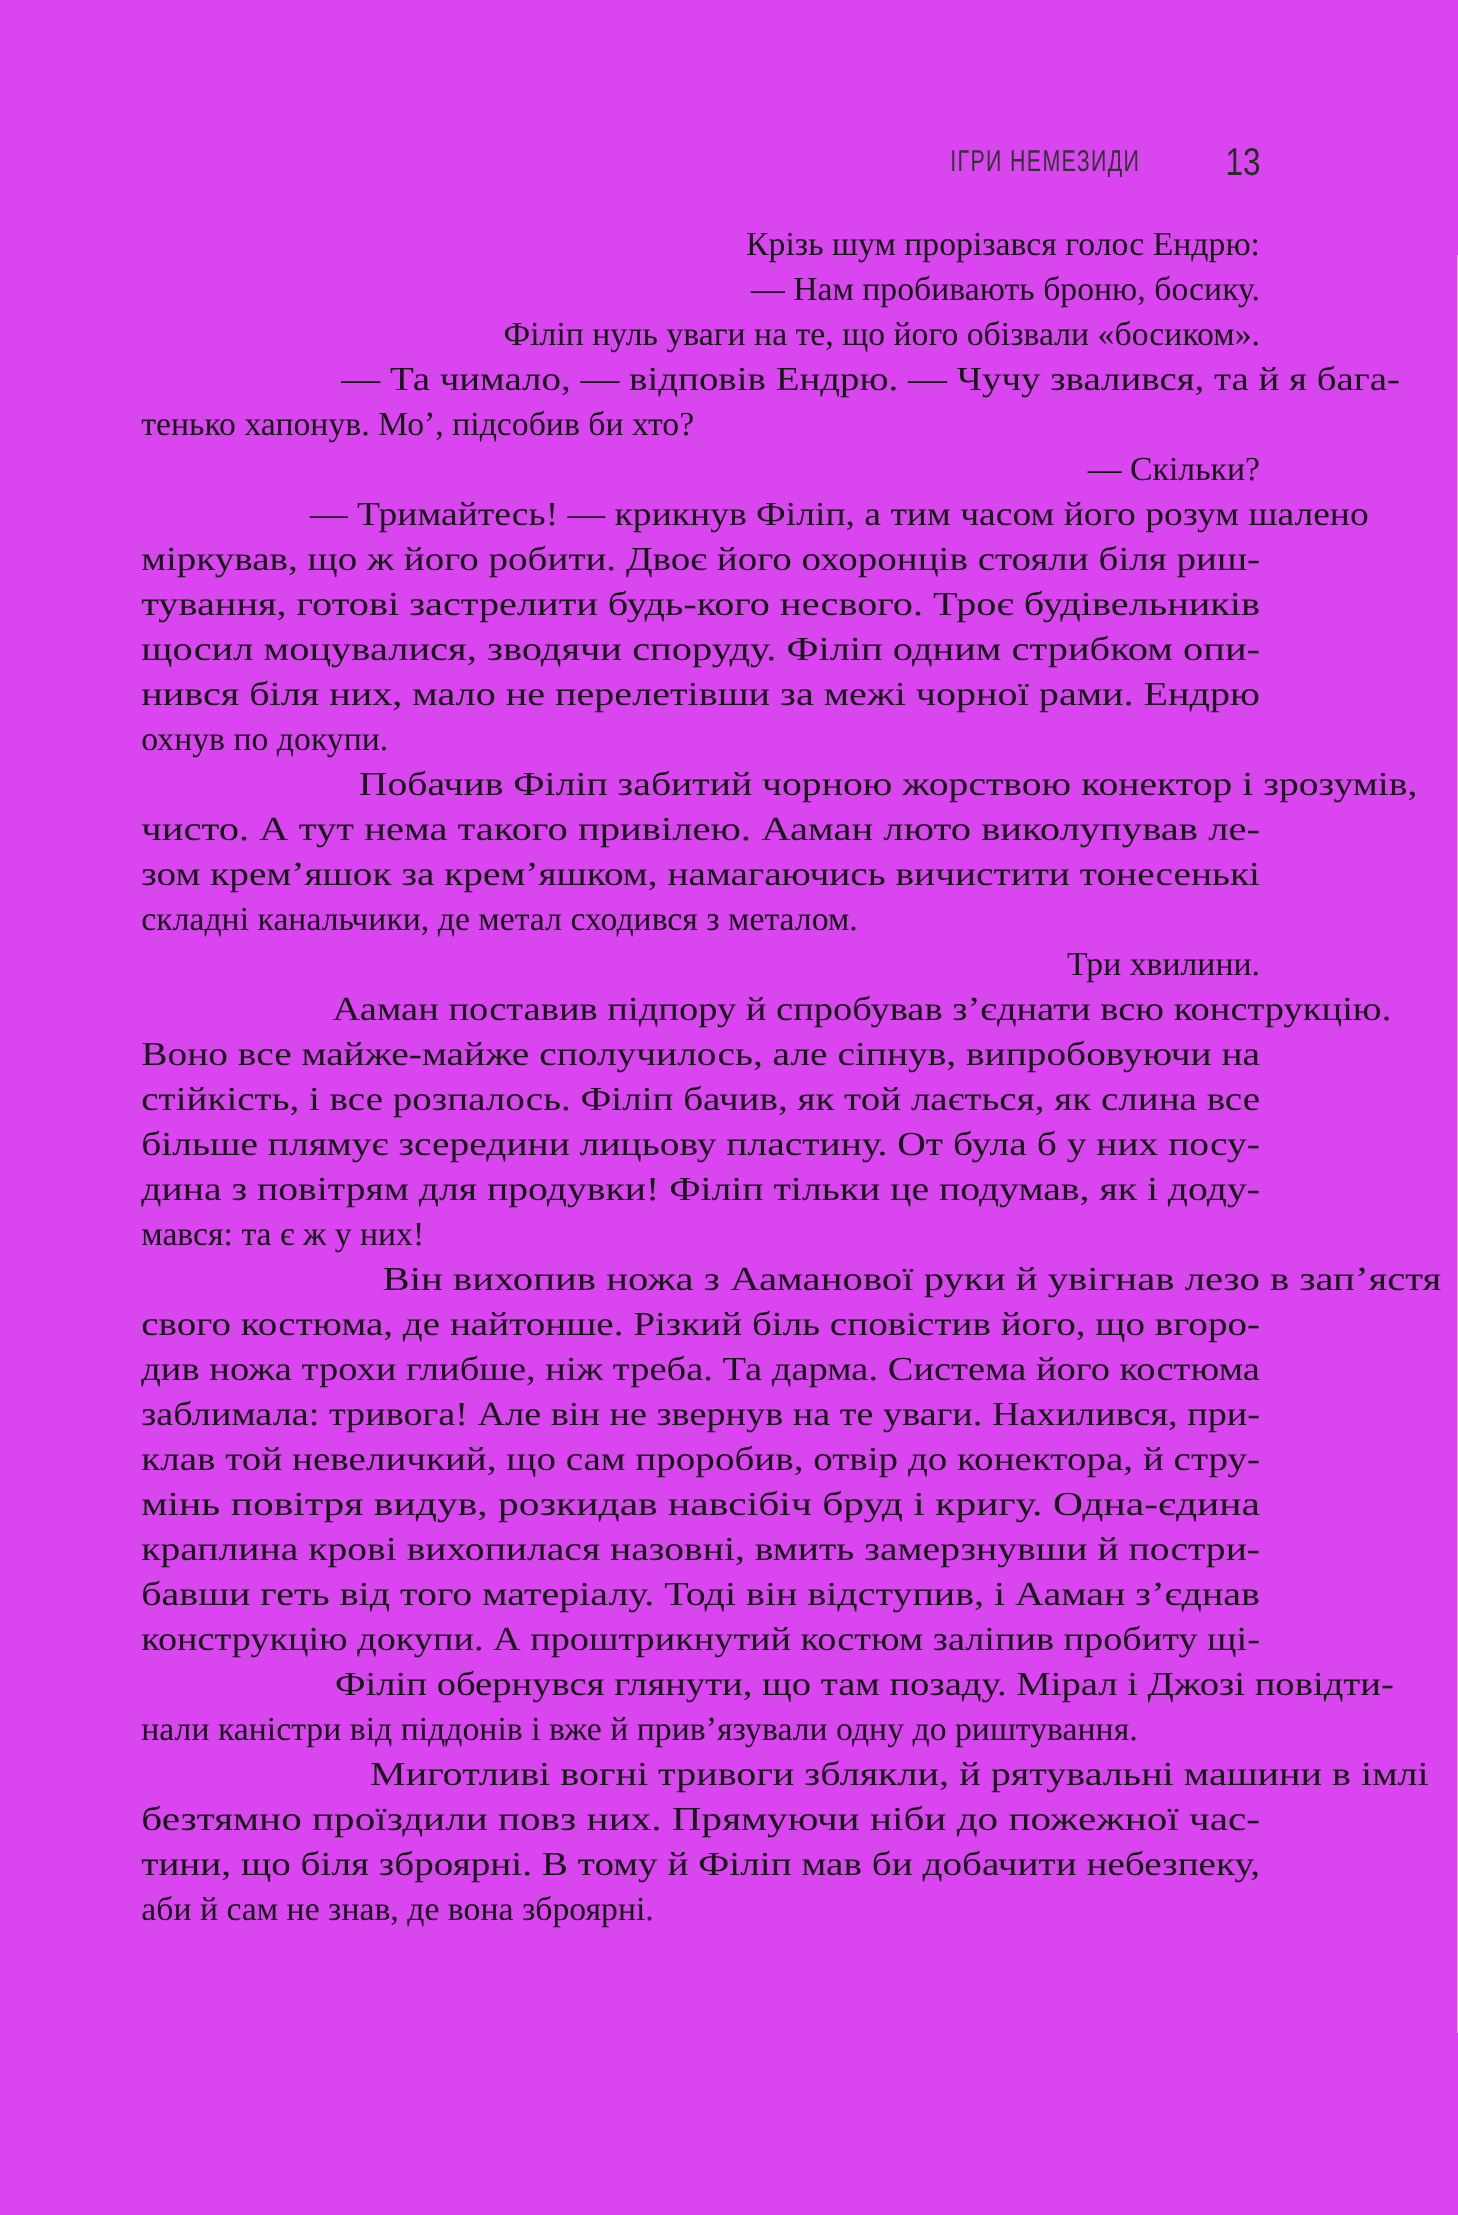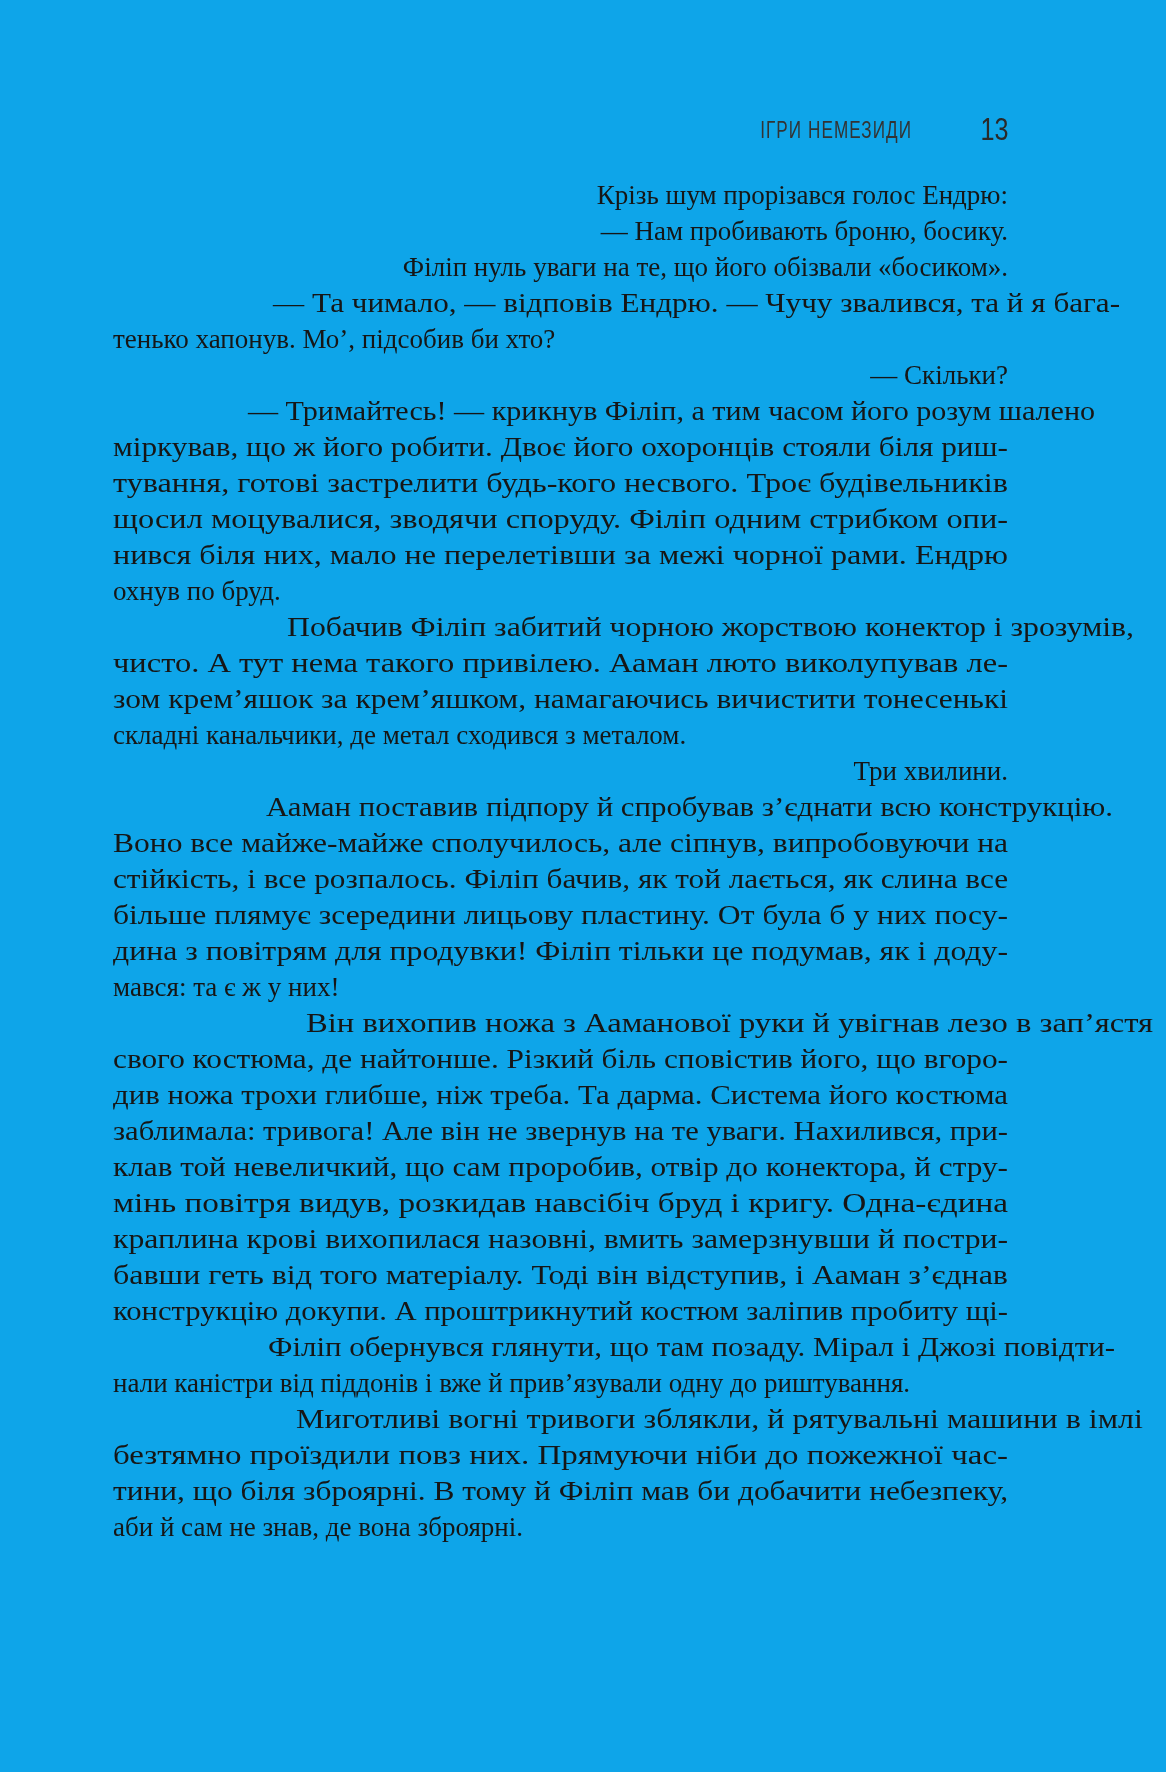--- a/index.html
+++ b/index.html
@@ -5,21 +5,21 @@
 <style>
   html, body {
     margin: 0;
     padding: 0;
     background: #ffffff;
   }
   .page {
     position: relative;
     width: 1166px;
     height: 1772px;
-    background: #0ea5e9;
+    background: #d946ef;
     overflow: hidden;
     font-family: "Liberation Serif", serif;
   }
   .page-header {
     position: absolute;
     top: 0;
     left: 0;
     width: 100%;
     height: 160px;
   }
@@ -96,21 +96,21 @@
       </div>
       <div class="para">
         <div class="line first"><span class="ltext" style="transform: scaleX(1);">— Скільки?</span></div>
       </div>
       <div class="para">
         <div class="line first"><span class="ltext" style="transform: scaleX(1.1139);">— Тримайтесь! — крикнув Філіп, а тим часом його розум шалено</span></div>
         <div class="line"><span class="ltext" style="transform: scaleX(1.1576);">міркував, що ж його робити. Двоє його охоронців стояли біля риш-</span></div>
         <div class="line"><span class="ltext" style="transform: scaleX(1.1934);">тування, готові застрелити будь-кого несвого. Троє будівельників</span></div>
         <div class="line"><span class="ltext" style="transform: scaleX(1.1992);">щосил моцувалися, зводячи споруду. Філіп одним стрибком опи-</span></div>
         <div class="line"><span class="ltext" style="transform: scaleX(1.1888);">нився біля них, мало не перелетівши за межі чорної рами. Ендрю</span></div>
-        <div class="line"><span class="ltext" style="transform: scaleX(1);">охнув по бруд.</span></div>
+        <div class="line"><span class="ltext" style="transform: scaleX(1);">охнув по докупи.</span></div>
       </div>
       <div class="para">
         <div class="line first"><span class="ltext" style="transform: scaleX(1.1755);">Побачив Філіп забитий чорною жорствою конектор і зрозумів,</span></div>
         <div class="line"><span class="ltext" style="transform: scaleX(1.2036);">чисто. А тут нема такого привілею. Ааман люто виколупував ле-</span></div>
         <div class="line"><span class="ltext" style="transform: scaleX(1.1654);">зом крем’яшок за крем’яшком, намагаючись вичистити тонесенькі</span></div>
         <div class="line"><span class="ltext" style="transform: scaleX(1);">складні канальчики, де метал сходився з металом.</span></div>
       </div>
       <div class="para">
         <div class="line first"><span class="ltext" style="transform: scaleX(1);">Три хвилини.</span></div>
       </div>

